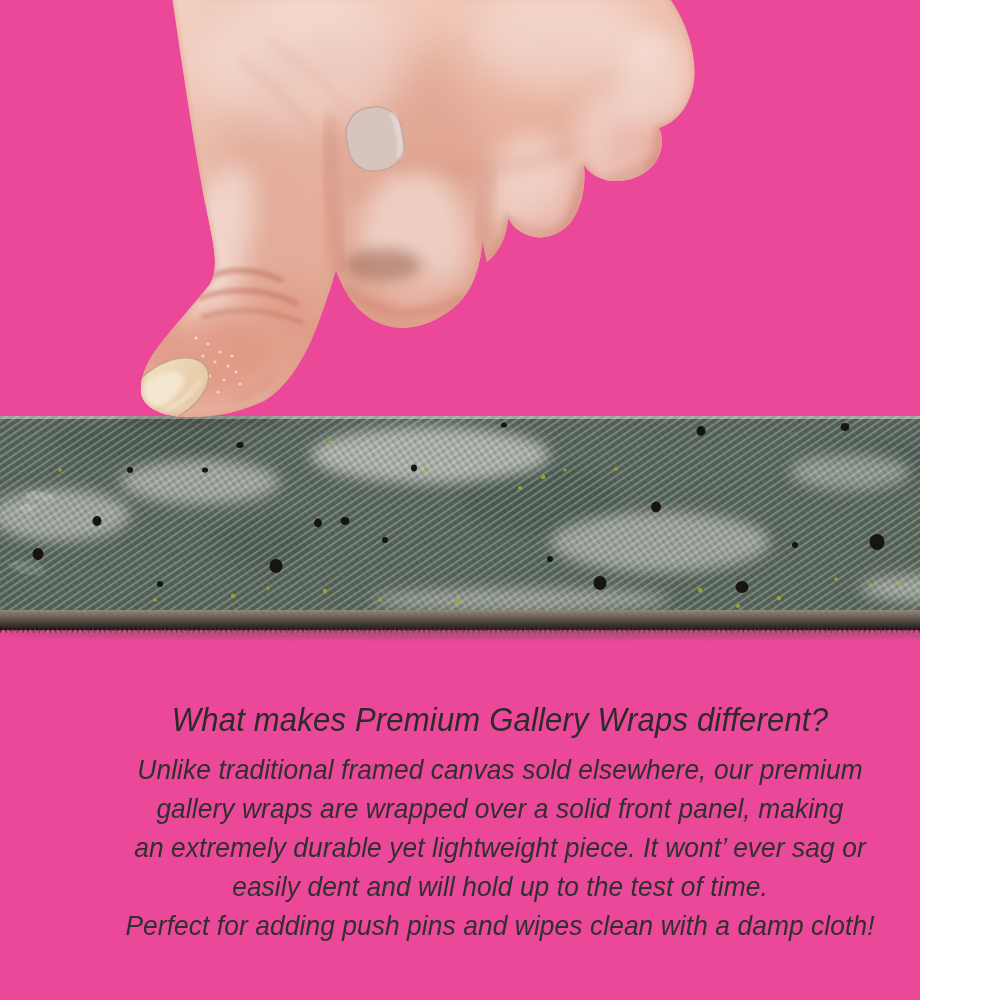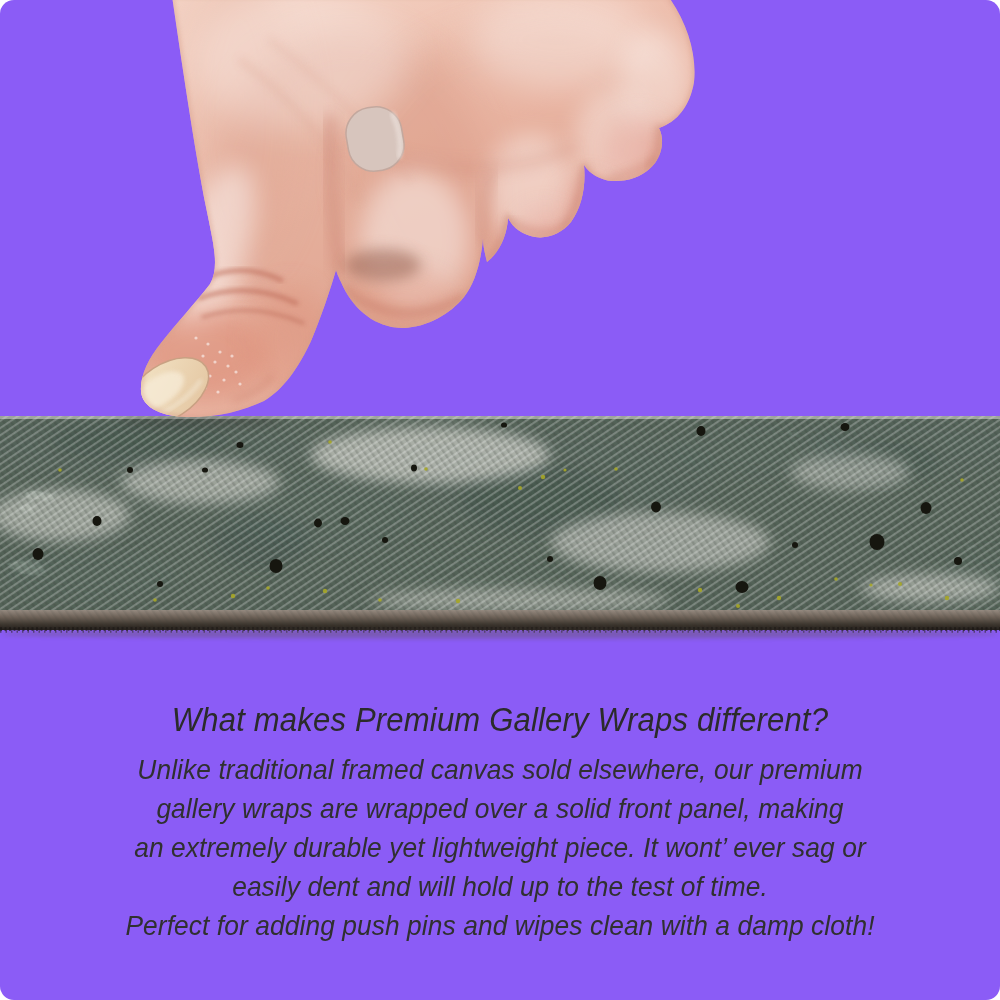--- a/index.html
+++ b/index.html
@@ -1,18 +1,18 @@
 <!DOCTYPE html>
 <html><head>
 <meta charset="utf-8">
 <style>
   html,body{margin:0;padding:0;background:#ffffff;}
   .stage{
-    position:relative;width:1000px;height:1000px;background:#8b5cf6;
-    overflow:hidden;font-family:"Liberation Sans",sans-serif;border-radius:14px;
+    position:relative;width:920px;height:1000px;background:#ec4899;
+    overflow:hidden;font-family:"Liberation Sans",sans-serif;
   }
   .hero-svg{position:absolute;left:0;top:0;width:1000px;height:1000px;display:block;}
   .info{
     position:absolute;left:0;top:698px;width:1000px;
     text-align:center;color:#2d2d2d;
     transform:scaleX(0.94);transform-origin:50% 0;
   }
   .info .heading{
     margin:0 0 9px 0;
     font-size:33px;line-height:43px;font-style:italic;font-weight:normal;

